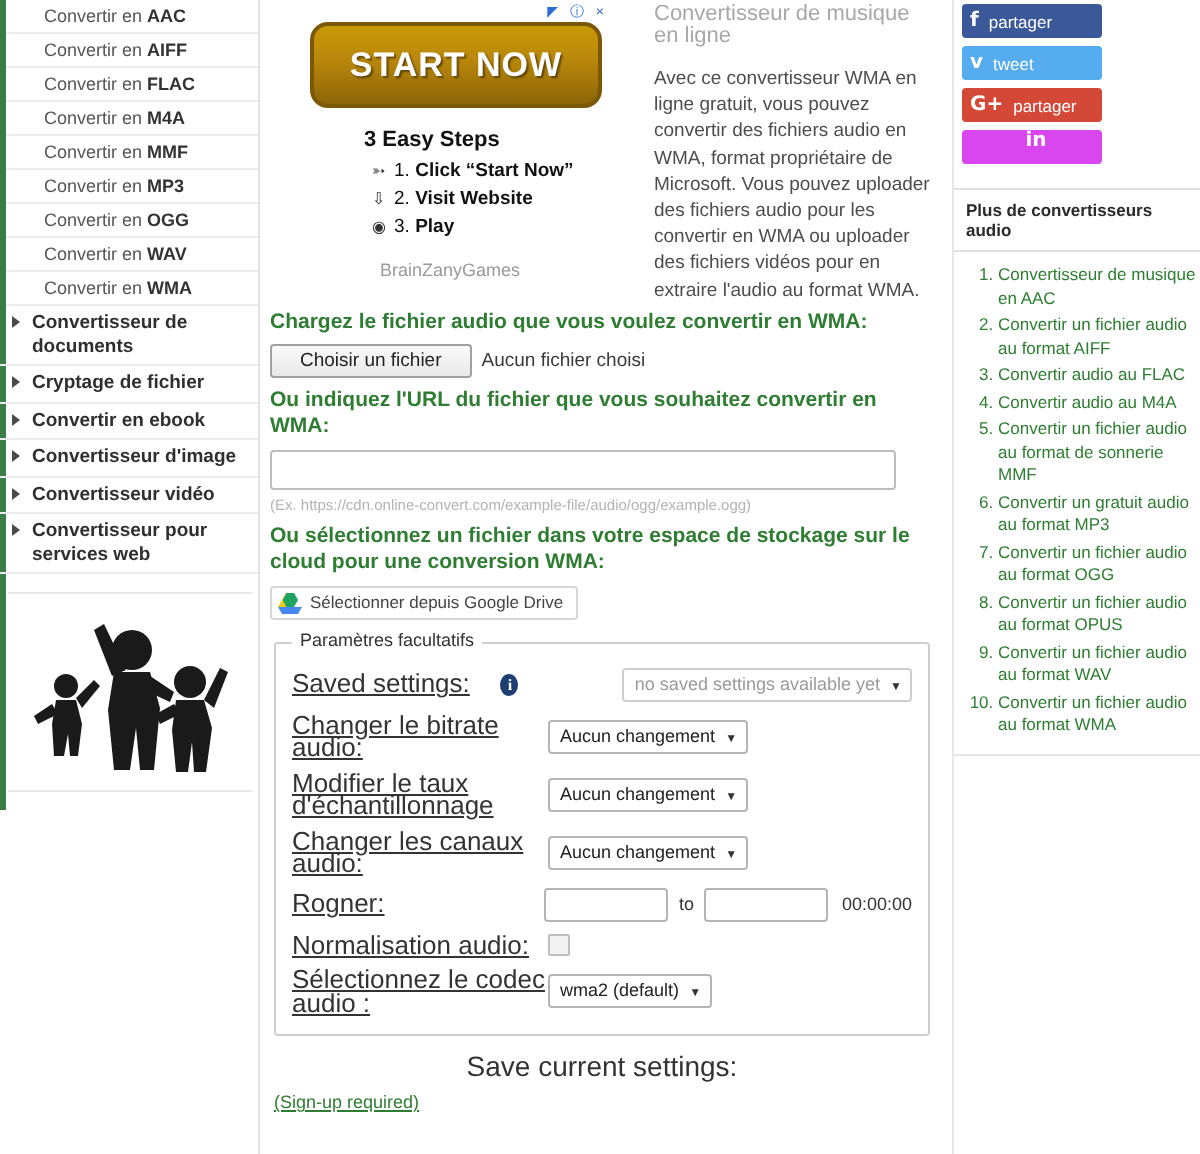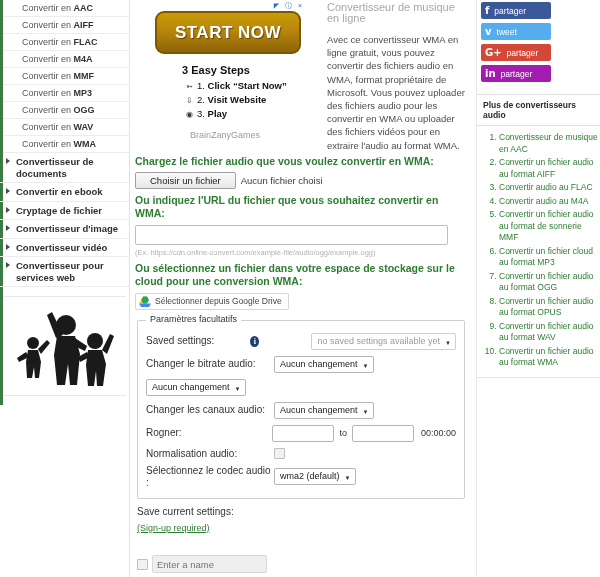--- a/index.html
+++ b/index.html
@@ -128,21 +128,21 @@
   
   .fs {
     margin: 9px 2px 0 2px; border: 1px solid #cfcfcf; border-radius: 2px;
     padding: 6px 8px 10px 8px; position: relative;
   }
   .fs-legend {
     position: absolute; top: -7px; left: 8px; background: #fff;
     padding: 0 4px; font-size: 9px; color: #333;
   }
   .frow { display: flex; align-items: center; margin-top: 6px; }
-  .flabel { width: 128px; font-size: 10px; color: #333; line-height: 11.5px; }
+  .flabel { width: 128px; font-size: 13px; color: #333; line-height: 11.5px; text-decoration: underline; }
   .sel {
     border: 1px solid #b5b5b5; border-radius: 2px; background: #fff;
     font-size: 9px; color: #222; height: 17px; line-height: 15px;
     padding: 0 15px 0 5px; position: relative; display: inline-block;
     white-space: nowrap; font-family: "Liberation Sans", sans-serif;
   }
   .sel::after {
     content: "\25BC"; position: absolute; right: 4px; top: 2px;
     font-size: 6px; color: #333;
   }
@@ -160,21 +160,21 @@
   }
   .to-lbl { font-size: 9px; color: #333; margin: 0 5px; }
   .time-lbl { font-size: 9px; color: #333; margin-left: 7px; }
   .chk {
     width: 11px; height: 11px; border: 1px solid #bfbfbf; background: #f2f2f2;
     border-radius: 1px; display: inline-block;
   }
 
   
   .save-sec { margin: 7px 2px 0 2px; }
-  .save-lbl { font-size: 10px; color: #333; }
+  .save-lbl { font-size: 14px; color: #333; text-align: center; }
   .signup { font-size: 9px; color: #2e7d32; text-decoration: underline; }
   .name-row { display: flex; align-items: center; gap: 4px; margin-top: 20px; }
   .name-input {
     width: 115px; height: 18px; border: 1px solid #d8d8d8;
     background: #efefef; color: #8e8e8e; font-size: 9.5px; padding: 0 4px;
     border-radius: 2px; font-family: "Liberation Sans", sans-serif;
   }
   .conv-row { display: flex; align-items: flex-start; gap: 10px; margin-top: 7px; }
   .btn-convert {
     background: linear-gradient(180deg,#fcfcfc,#e9e9e9);
@@ -222,22 +222,22 @@
         <div class="sub-item"><span>Convertir en </span><b>FLAC</b></div>
         <div class="sub-item"><span>Convertir en </span><b>M4A</b></div>
         <div class="sub-item"><span>Convertir en </span><b>MMF</b></div>
         <div class="sub-item"><span>Convertir en </span><b>MP3</b></div>
         <div class="sub-item"><span>Convertir en </span><b>OGG</b></div>
         <div class="sub-item"><span>Convertir en </span><b>WAV</b></div>
         <div class="sub-item"><span>Convertir en </span><b>WMA</b></div>
       </div>
     <div id="cat-items">
         <div class="cat-item"><span class="arrow"></span><span>Convertisseur de documents</span></div>
+        <div class="cat-item"><span class="arrow"></span><span>Cryptage de fichier</span></div>
         <div class="cat-item"><span class="arrow"></span><span>Convertir en ebook</span></div>
-        <div class="cat-item"><span class="arrow"></span><span>Cryptage de fichier</span></div>
         <div class="cat-item"><span class="arrow"></span><span>Convertisseur d'image</span></div>
         <div class="cat-item"><span class="arrow"></span><span>Convertisseur vidéo</span></div>
         <div class="cat-item"><span class="arrow"></span><span>Convertisseur pour services web</span></div>
       </div>
     <div class="side-graphic">
       <svg width="108" height="82" viewBox="0 0 108 82">
         <g fill="#1a1a1a">
           <circle cx="22" cy="38" r="6"></circle>
           <path d="M17 45h10l3 12-2 16h-4l-1-11-2 11h-5l-1-16z"></path>
           <path d="M27 44l9-9 3 3-9 11z"></path>
@@ -310,20 +310,21 @@
           <span class="info-ico">i</span>
           <span class="sel muted">no saved settings available yet</span>
         </div>
 
         <div class="frow">
           <div class="flabel">Changer le bitrate audio:</div>
           <span class="sel">Aucun changement</span>
         </div>
 
         <div class="frow">
+          <div class="flabel">Modifier le taux d'échantillonnage</div>
           <span class="sel">Aucun changement</span>
         </div>
 
         <div class="frow">
           <div class="flabel">Changer les canaux audio:</div>
           <span class="sel">Aucun changement</span>
         </div>
 
         <div class="frow">
           <div class="flabel">Rogner:</div>
@@ -371,33 +372,33 @@
           <span>partager</span>
         </div>
         <div class="sbtn" style="background: rgb(85, 172, 238);">
           <span class="glyph">ᴠ</span>
           <span>tweet</span>
         </div>
         <div class="sbtn" style="background: rgb(211, 72, 54);">
           <span class="glyph">G+</span>
           <span>partager</span>
         </div>
-        <div class="sbtn" style="background: #a21caf;">
+        <div class="sbtn" style="background: #d946ef; flex-direction: column;">
           <span class="glyph">in</span>
           <span>partager</span>
         </div>
       </div>
     <div class="more-head">Plus de convertisseurs audio</div>
     <ol class="more-list" id="more-list">
         <li><a href="#" style="color: rgb(46, 125, 50); text-decoration: none;">Convertisseur de musique en AAC</a></li>
         <li><a href="#" style="color: rgb(46, 125, 50); text-decoration: none;">Convertir un fichier audio au format AIFF</a></li>
         <li><a href="#" style="color: rgb(46, 125, 50); text-decoration: none;">Convertir audio au FLAC</a></li>
         <li><a href="#" style="color: rgb(46, 125, 50); text-decoration: none;">Convertir audio au M4A</a></li>
         <li><a href="#" style="color: rgb(46, 125, 50); text-decoration: none;">Convertir un fichier audio au format de sonnerie MMF</a></li>
-        <li><a href="#" style="color: rgb(46, 125, 50); text-decoration: none;">Convertir un fichier cloud au format MP3</a></li>
+        <li><a href="#" style="color: rgb(46, 125, 50); text-decoration: none;">Convertir un gratuit audio au format MP3</a></li>
         <li><a href="#" style="color: rgb(46, 125, 50); text-decoration: none;">Convertir un fichier audio au format OGG</a></li>
         <li><a href="#" style="color: rgb(46, 125, 50); text-decoration: none;">Convertir un fichier audio au format OPUS</a></li>
         <li><a href="#" style="color: rgb(46, 125, 50); text-decoration: none;">Convertir un fichier audio au format WAV</a></li>
         <li><a href="#" style="color: rgb(46, 125, 50); text-decoration: none;">Convertir un fichier audio au format WMA</a></li>
       </ol>
     <div class="more-foot"></div>
   </div>
 
 </div>
 

